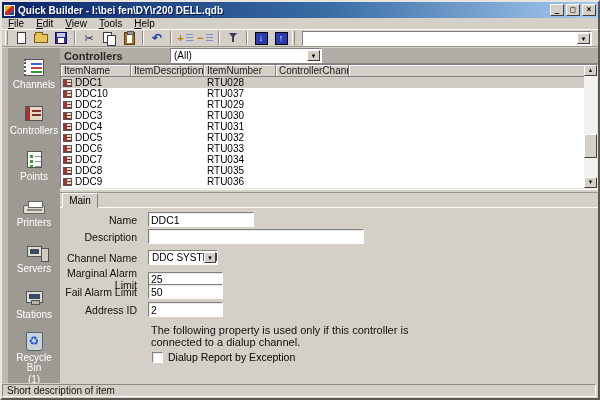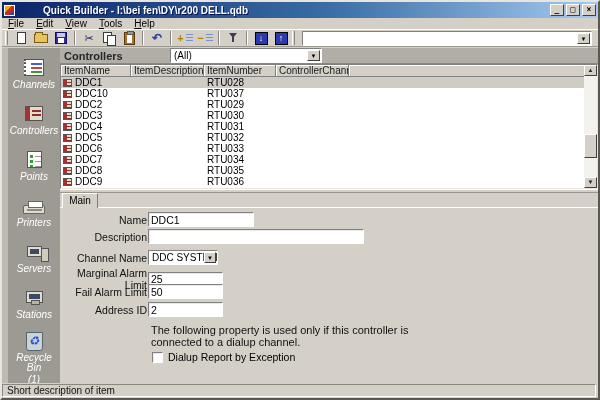--- a/index.html
+++ b/index.html
@@ -9,21 +9,21 @@
   .window { width:600px; height:400px; position:relative; background:#d4d0c8;
     border:2px solid; border-color:#e8e5e0 #5a5851 #5a5851 #e8e5e0; overflow:hidden; }
 
   
   .titlebar { position:absolute; top:0; left:0; right:0; height:16px;
     background:linear-gradient(to right,#0a246a,#3a6ea5 55%,#a6caf0);
     display:flex; align-items:center; padding:0 2px; }
   .app-icon { width:11px; height:11px; margin-right:3px; border:1px solid #fff;
     background:linear-gradient(135deg,#e8b000 0 35%,#cc2b18 35% 68%,#2847c8 68%); }
   .title-text { color:#fff; font-weight:bold; font-size:10px; white-space:nowrap;
-    text-shadow:1px 1px 0 #00114d; flex:1;margin-left:25px; }
+    text-shadow:1px 1px 0 #00114d; flex:1; }
   .winbtn { width:14px; height:12px; margin-left:2px; background:#d4d0c8;
     border:1px solid; border-color:#fff #404040 #404040 #fff;
     font-size:8px; line-height:9px; text-align:center; font-weight:bold; color:#000;
     font-family:"DejaVu Sans Mono", monospace; }
 
   
   .menubar { position:absolute; top:16px; left:0; right:0; height:11px;
     display:flex; align-items:center; font-size:10px; background:#d4d0c8; }
   .menu-item { display:inline-block; padding:8px 6px; }
   .menu-item::first-letter { text-decoration:underline; }
@@ -70,21 +70,21 @@
     background:#d4d0c8; border:1px solid; border-color:#fff #404040 #404040 #fff;
     font-size:6px; line-height:11px; text-align:center; color:#000; }
 
   
   .content { position:absolute; top:46px; left:0; right:0; bottom:15px; display:flex; }
 
   
   .sidebar { width:58px; background:#9d9a93; border-left:6px solid #bdbab2;
     display:flex; flex-direction:column; padding-top:8px; }
   .side-item { height:46px; display:flex; flex-direction:column; align-items:center; color:#fff;
-    font-size:10px; text-align:center;font-style:italic; }
+    font-size:10px; text-align:center; }
   .side-item .lbl { margin-top:2px; line-height:10px; }
   .sicon { width:26px; height:22px; display:flex; align-items:center; justify-content:center; }
   .si-channels { width:20px; height:17px; background:
       linear-gradient(#4060e0,#4060e0) 5px 3px/11px 2px no-repeat,
       linear-gradient(#d04040,#d04040) 5px 7px/11px 2px no-repeat,
       linear-gradient(#30a030,#30a030) 5px 11px/11px 2px no-repeat,#fff;
     border:1px solid #555; border-left:2px dotted #555; }
   .si-controllers { width:18px; height:15px; background:
       linear-gradient(#8c2c2c,#8c2c2c) 6px 3px/9px 2px no-repeat,
       linear-gradient(#8c2c2c,#8c2c2c) 6px 7px/9px 2px no-repeat,
@@ -148,21 +148,21 @@
 
   .splitter { height:4px; background:#d4d0c8; border-top:1px solid #fff; border-bottom:1px solid #9a978f; }
 
   
   .form-body { flex:1; background:#d4d0c8; position:relative; font-size:11px; }
   .tab { position:absolute; left:2px; top:0; width:36px; height:15px; background:#d4d0c8;
     border:1px solid; border-color:#fff #808080 #d4d0c8 #fff; border-bottom:none;
     text-align:center; line-height:14px; font-size:10px; z-index:2; }
   .tabline { position:absolute; left:0; right:0; top:14px; border-top:1px solid #fff; }
   .frow { position:absolute; display:flex; align-items:center; }
-  .flabel { width:88px; text-align:right; padding-right:1px; font-size:10.5px; color:#111; }
+  .flabel { width:88px; text-align:right; padding-right:11px; font-size:10.5px; color:#111; }
   .finput { height:15px; background:#fff; border:1px solid; border-color:#808080 #fff #fff #808080;
     box-shadow:inset 1px 1px 0 #5a5a5a22; font-family:"Liberation Sans",sans-serif;
     font-size:10.5px; padding:0 2px; }
   .w-name { width:106px; } .w-desc { width:216px; } .w-small { width:75px; }
   .fselect { position:relative; width:70px; height:15px; background:#fff;
     border:1px solid; border-color:#808080 #fff #fff #808080; font-size:10px;
     padding:1px 14px 0 3px; white-space:nowrap; overflow:hidden; }
   .fselect .drop { position:absolute; right:1px; top:1px; bottom:1px; width:12px;
     background:#d4d0c8; border:1px solid; border-color:#fff #404040 #404040 #fff;
     font-size:6px; line-height:10px; text-align:center; }

